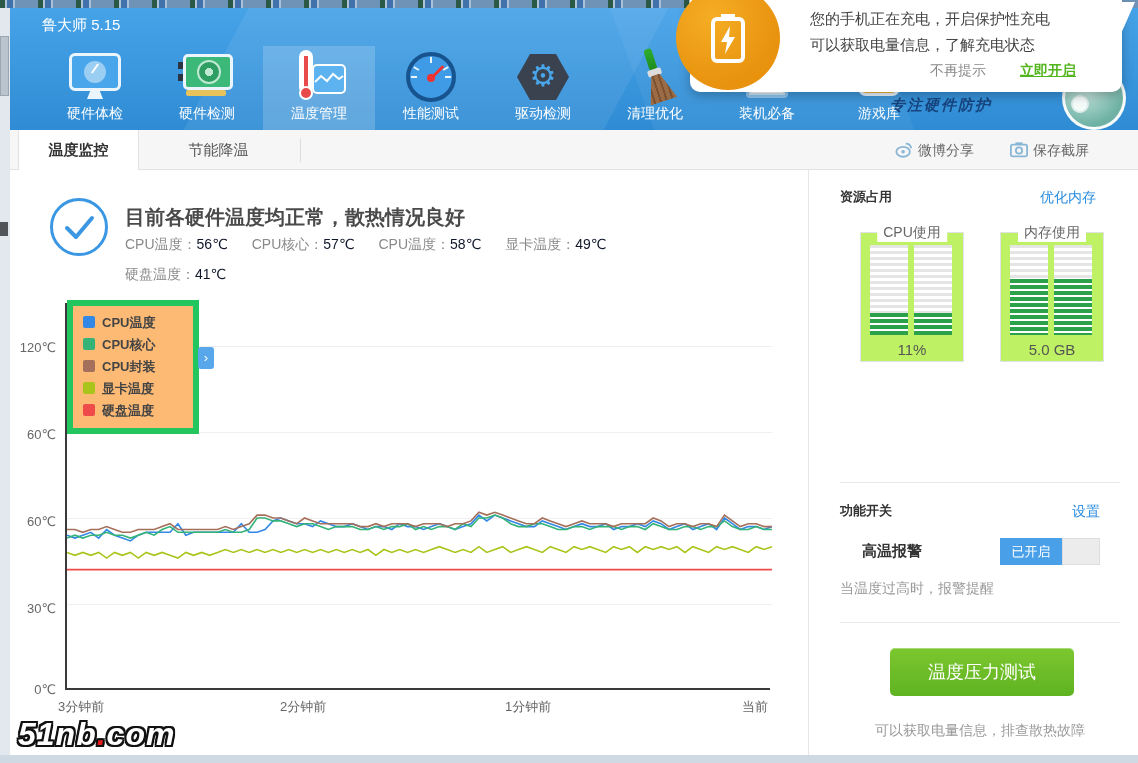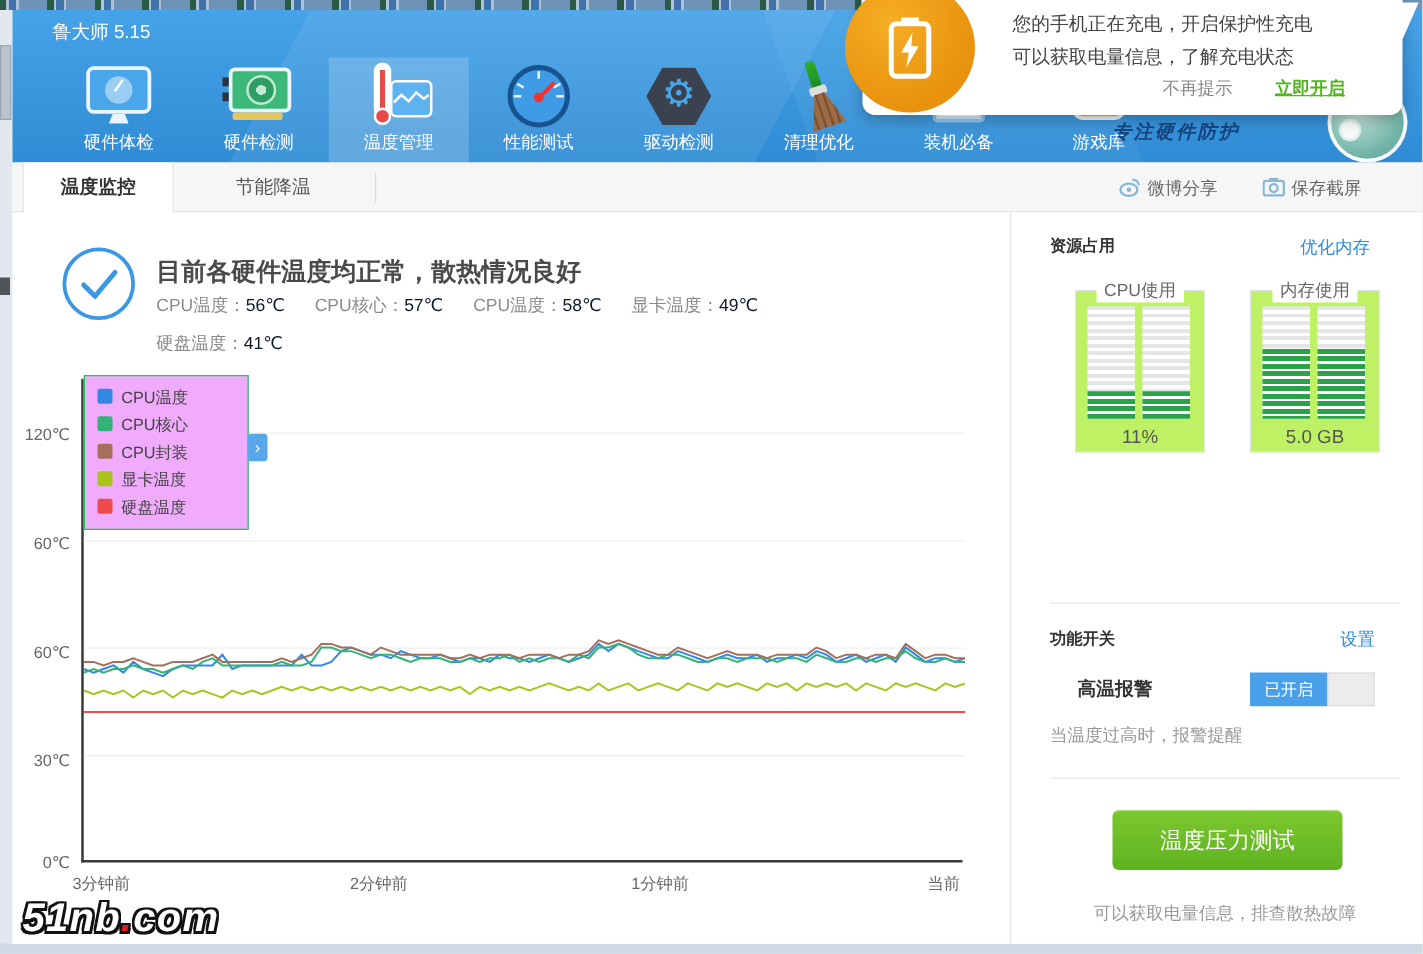--- a/index.html
+++ b/index.html
@@ -92,21 +92,21 @@
   .metrics-line2 { position:absolute; left:115px; top:96px; font-size:14px; }
   .metric { margin-right:20px; }
   .metric .lb { color:#8a8a8a; } .metric .vl { color:#0f172a; }
 
   
   .plot { position:absolute; left:55px; top:295px; width:705px; height:387px; border-left:2px solid #3a3a3a; border-bottom:2px solid #3a3a3a; }
   .gridline { position:absolute; left:0; width:705px; height:1px; background:#efefef; }
   .plot svg { position:absolute; left:0; top:0; width:705px; height:387px; }
   .ytick { position:absolute; left:2px; width:44px; text-align:right; font-size:13px; color:#666; }
   .xtick { position:absolute; top:692px; font-size:13px; color:#666; }
-  .legend { position:absolute; left:57px; top:292px; width:132px; background:#f0abfc; border:1px solid #22c55e; padding:6px 0 6px 10px; z-index:5; }
+  .legend { position:absolute; left:57px; top:292px; width:132px; background:#fdba74; border:6px solid #22c55e; padding:6px 0 6px 10px; z-index:5;font-weight:bold; }
   .legend-row { height:22px; line-height:22px; font-size:13px; color:#444; cursor:pointer; }
   .legend-swatch { display:inline-block; width:12px; height:12px; border-radius:2px; margin-right:7px; vertical-align:-1px; }
   .legend-chevron { position:absolute; left:188px; top:339px; width:16px; height:22px; background:#58a7ea; border-radius:3px; color:#fff; font-size:13px; text-align:center; line-height:21px; z-index:6; cursor:pointer; }
 
   
   .sb-title { position:absolute; font-size:13px; font-weight:bold; color:#333; }
   .sb-link { position:absolute; font-size:14px; color:#2b8de0; cursor:pointer; }
   .gauge { position:absolute; top:318px; width:104px; height:130px; border:1px solid #dfe3e8; background:#bef264; }
   .gauge-label { position:absolute; left:50%; top:-9px; transform:translateX(-50%); background:#fff; padding:0 6px; font-size:14px; color:#666; white-space:nowrap; }
   .gauge-col { position:absolute; top:12px; bottom:26px; width:38px; background:repeating-linear-gradient(180deg,#e5e5e5 0 3px,#fff 3px 6px); }

